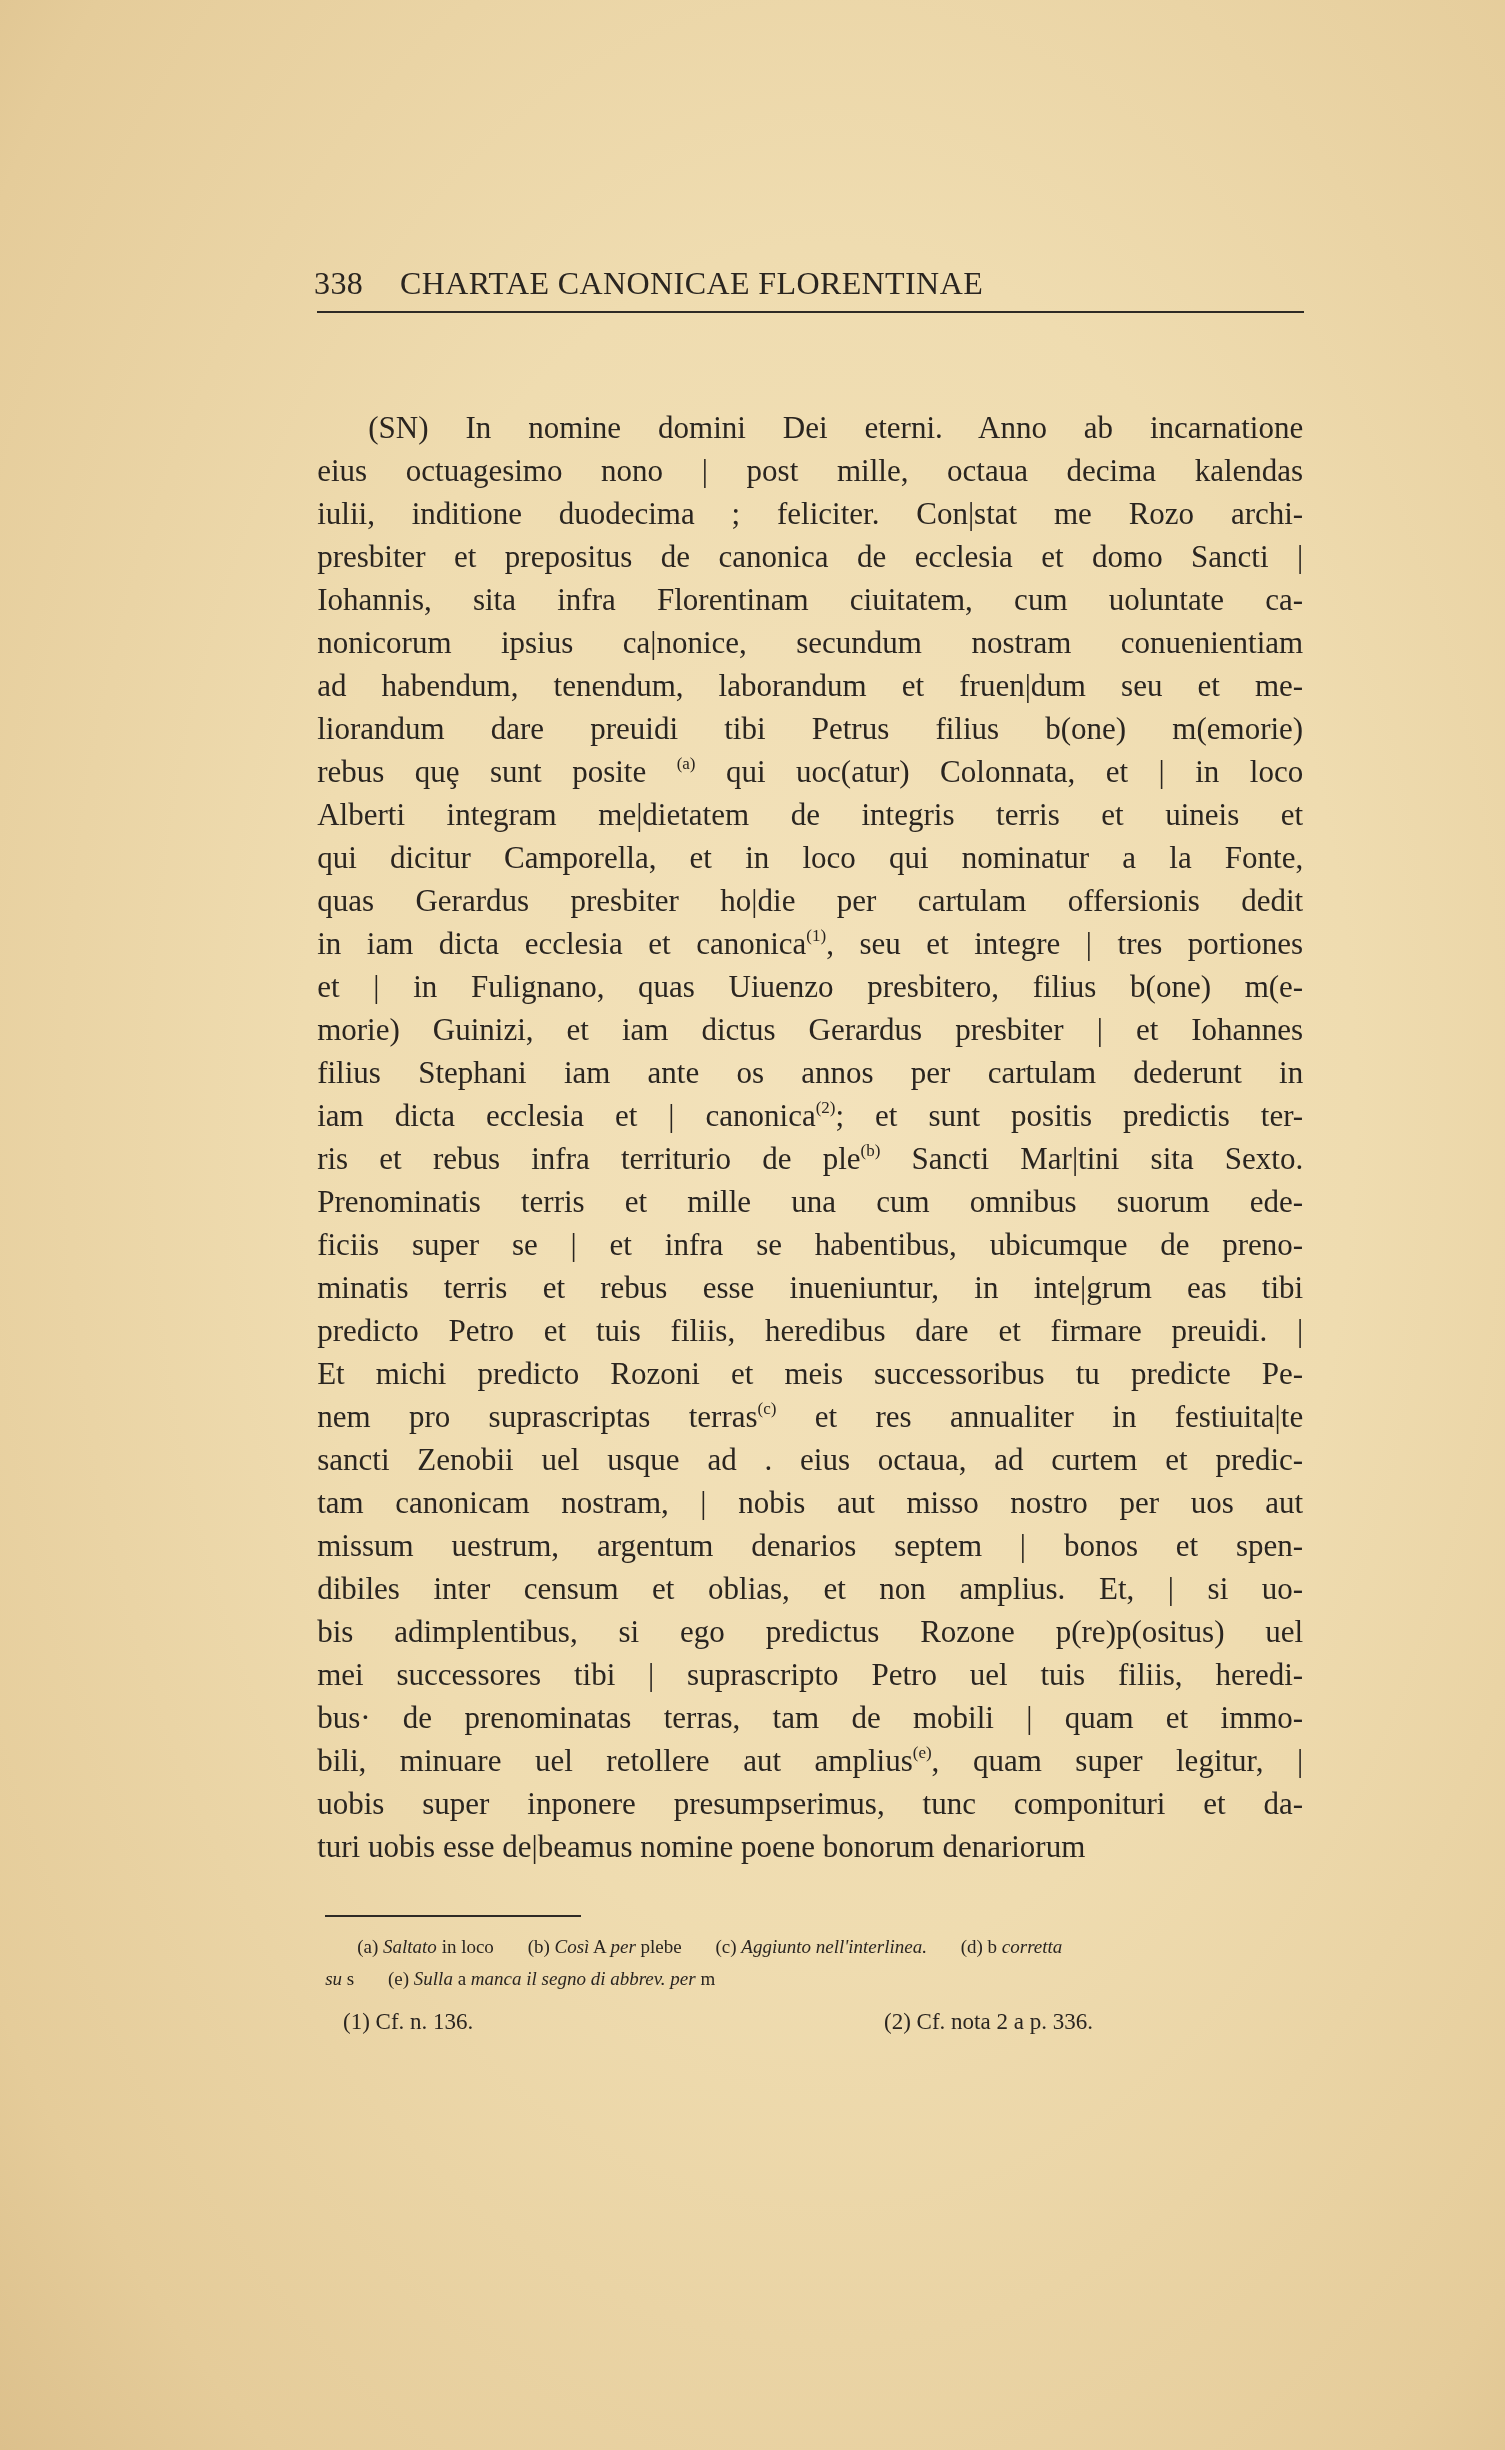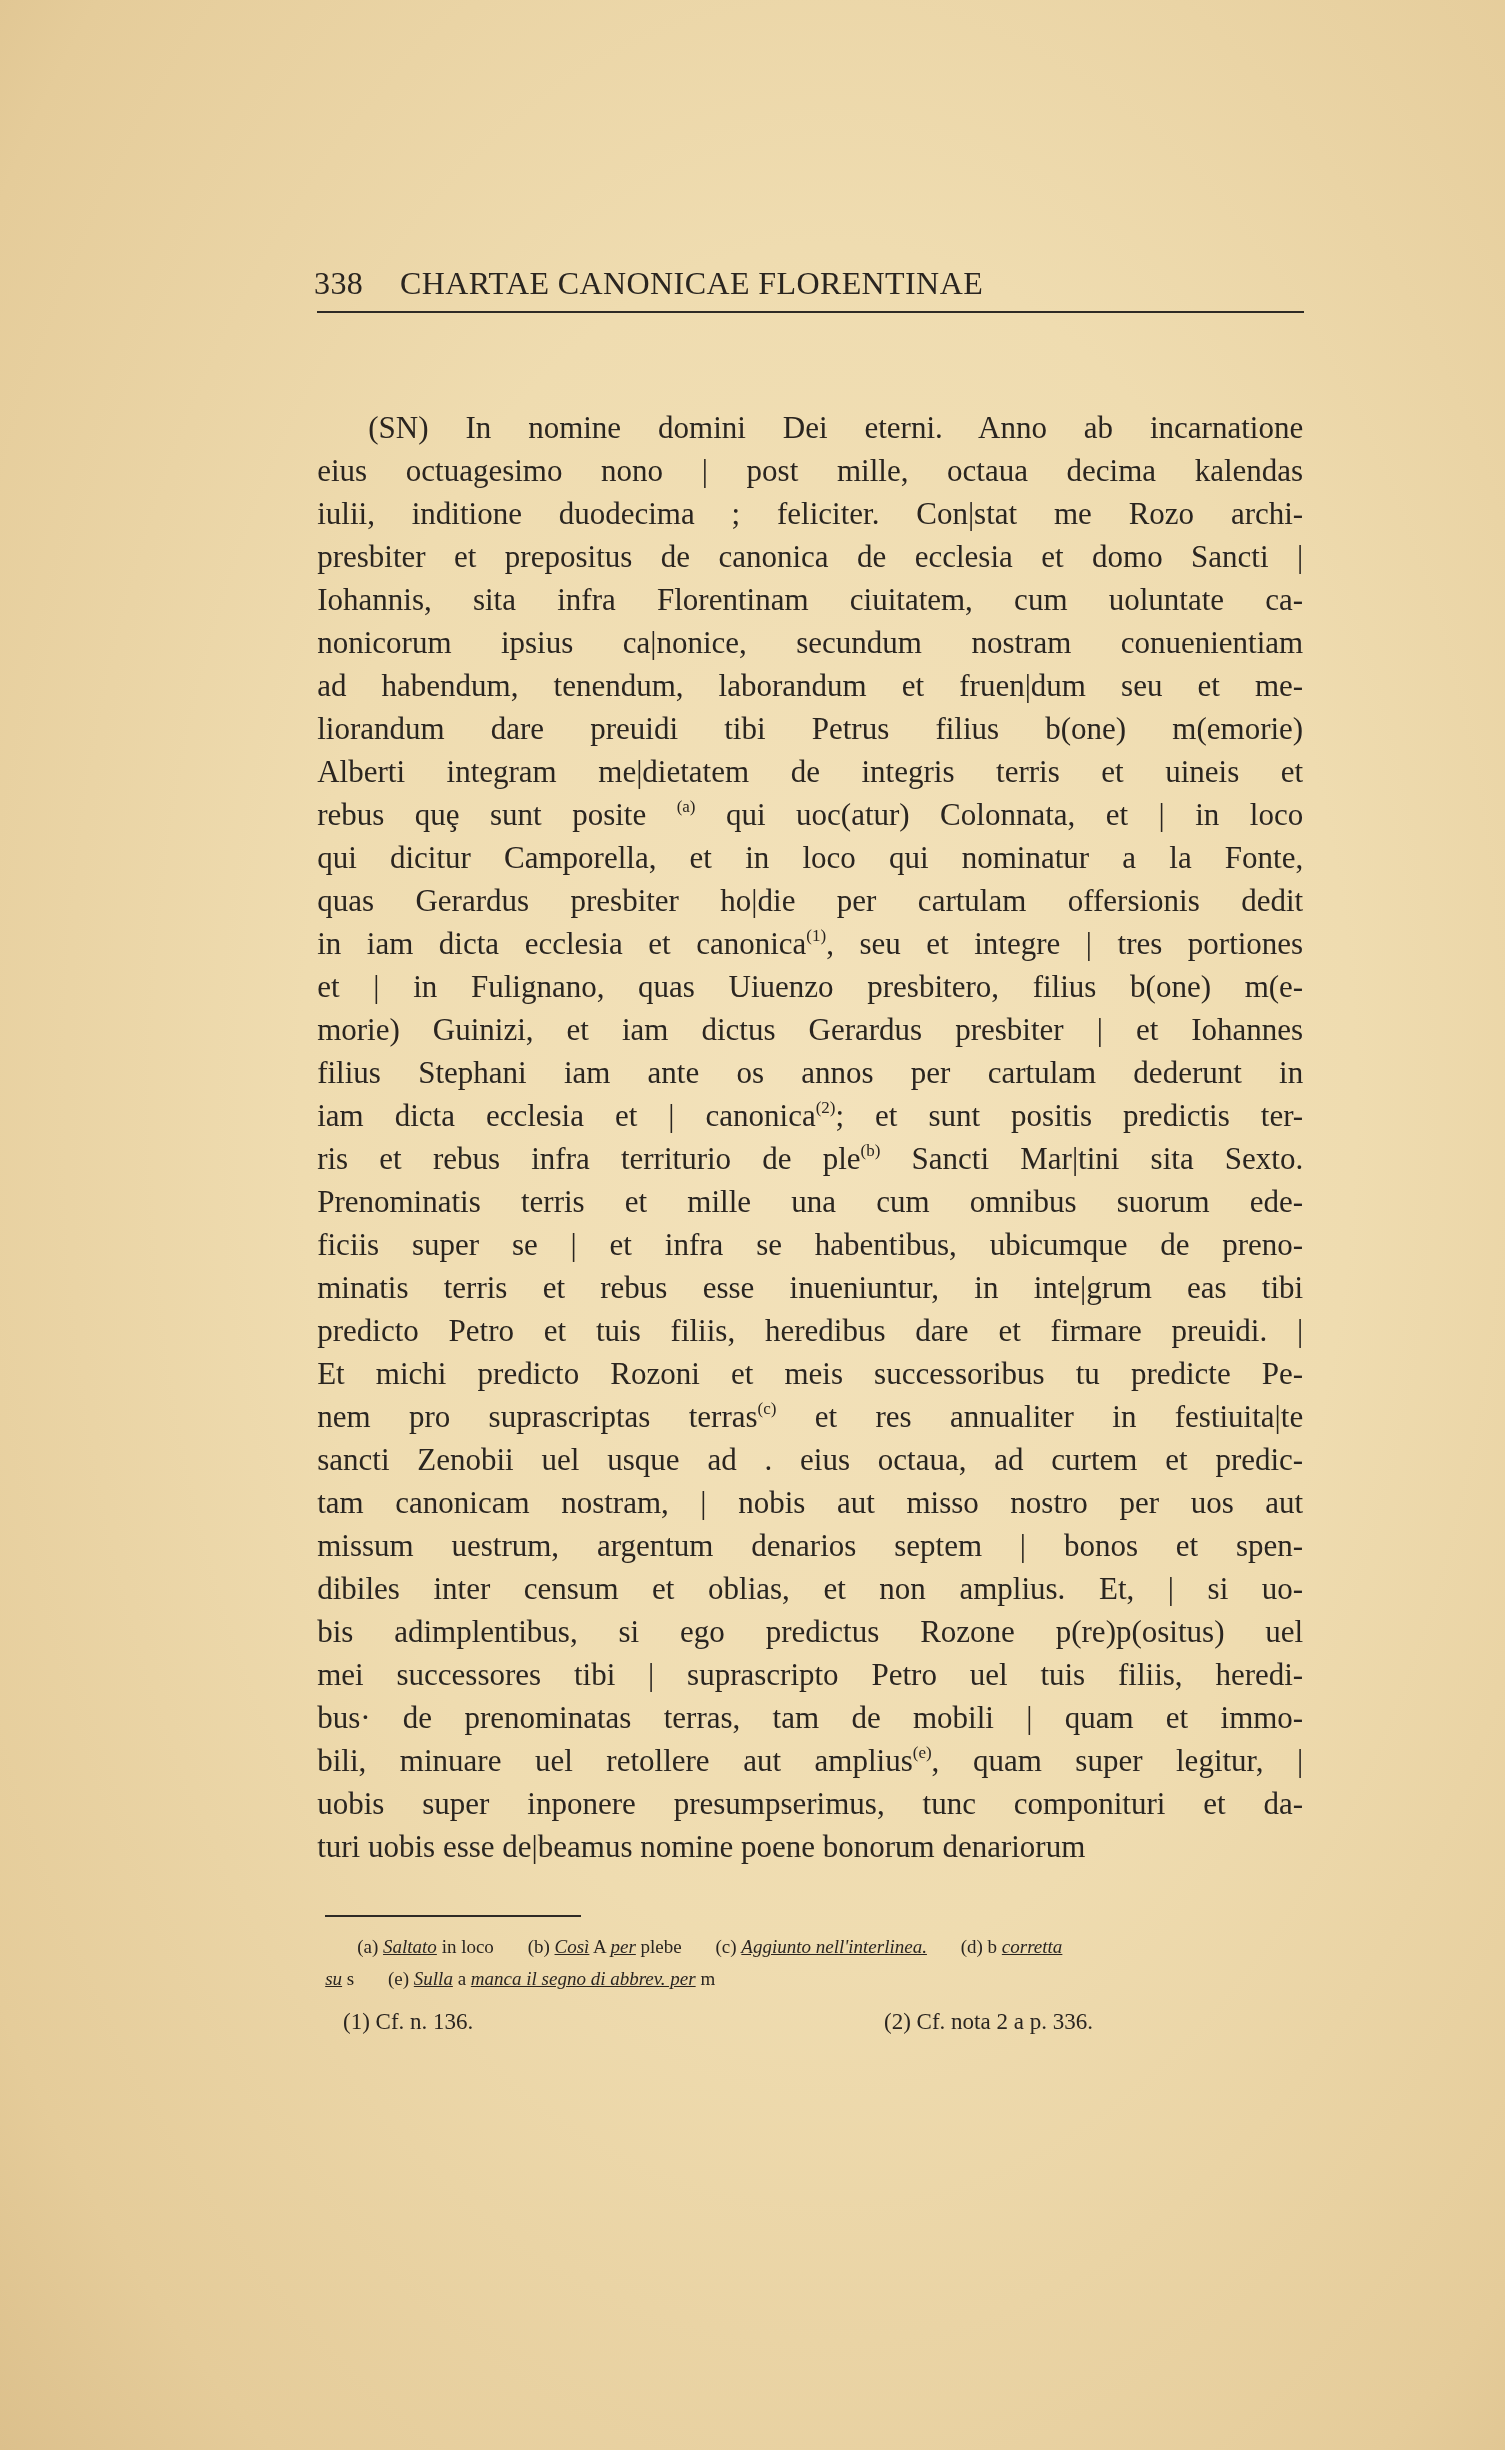--- a/index.html
+++ b/index.html
@@ -26,21 +26,21 @@
   }
   .line.first { padding-left: 51px; }
   .line.last { text-align-last: left; }
   sup { font-size: 17px; vertical-align: 13px; line-height: 0; }
   .fn-rule {
     position: absolute; top: 1915px; left: 11.2px; width: 256px; height: 2.4px; background: #2e2a25;
   }
   .crit-notes { position: absolute; top: 1931px; left: 11.2px; width: 993px; font-size: 19px; line-height: 32px; }
   .crit-notes .nl { white-space: nowrap; }
   .crit-notes .first { padding-left: 32px; }
-  .crit-notes i { font-style: italic; text-decoration: underline; }
+  .crit-notes i { font-style: italic; }
   .gap { display: inline-block; width: 29px; }
   .hist-notes { position: absolute; top: 2006px; left: 29px; width: 977px; font-size: 23px; line-height: 32px; }
   .hist-notes .n1 { position: absolute; left: 0; white-space: nowrap; }
   .hist-notes .n2 { position: absolute; left: 541px; white-space: nowrap; }
 </style>
 </head>
 <body>
 
 <div class="page">
   <div class="running-head">
@@ -50,22 +50,22 @@
 
   <div class="body-text" id="body-text">
       <div class="line first"><span>(SN) In nomine domini Dei eterni.  Anno ab incarnatione</span></div>
       <div class="line"><span>eius octuagesimo nono | post mille, octaua decima kalendas</span></div>
       <div class="line"><span>iulii, inditione duodecima ; feliciter.  Con|stat me Rozo archi-</span></div>
       <div class="line"><span>presbiter et prepositus de canonica de ecclesia et domo Sancti |</span></div>
       <div class="line"><span>Iohannis, sita infra Florentinam ciuitatem, cum uoluntate ca-</span></div>
       <div class="line"><span>nonicorum ipsius ca|nonice, secundum nostram conuenientiam</span></div>
       <div class="line"><span>ad habendum, tenendum, laborandum et fruen|dum seu et me-</span></div>
       <div class="line"><span>liorandum dare preuidi tibi Petrus filius b(one) m(emorie)</span></div>
+      <div class="line"><span>rebus quȩ sunt posite </span><sup>(a)</sup><span> qui uoc(atur) Colonnata, et | in loco</span></div>
       <div class="line"><span>Alberti integram me|dietatem de integris terris et uineis et</span></div>
-      <div class="line"><span>rebus quȩ sunt posite </span><sup>(a)</sup><span> qui uoc(atur) Colonnata, et | in loco</span></div>
       <div class="line"><span>qui dicitur Camporella, et in loco qui nominatur a la Fonte,</span></div>
       <div class="line"><span>quas Gerardus presbiter ho|die per cartulam offersionis dedit</span></div>
       <div class="line"><span>in iam dicta ecclesia et canonica</span><sup>(1)</sup><span>, seu et integre | tres portiones</span></div>
       <div class="line"><span>et | in Fulignano, quas Uiuenzo presbitero, filius b(one) m(e-</span></div>
       <div class="line"><span>morie) Guinizi, et iam dictus Gerardus presbiter | et Iohannes</span></div>
       <div class="line"><span>filius Stephani iam ante os annos per cartulam dederunt in</span></div>
       <div class="line"><span>iam dicta ecclesia et | canonica</span><sup>(2)</sup><span>; et sunt positis predictis ter-</span></div>
       <div class="line"><span>ris et rebus infra territurio de ple</span><sup>(b)</sup><span> Sancti Mar|tini sita Sexto.</span></div>
       <div class="line"><span>Prenominatis terris et mille una cum omnibus suorum ede-</span></div>
       <div class="line"><span>ficiis super se | et infra se habentibus, ubicumque de preno-</span></div>

